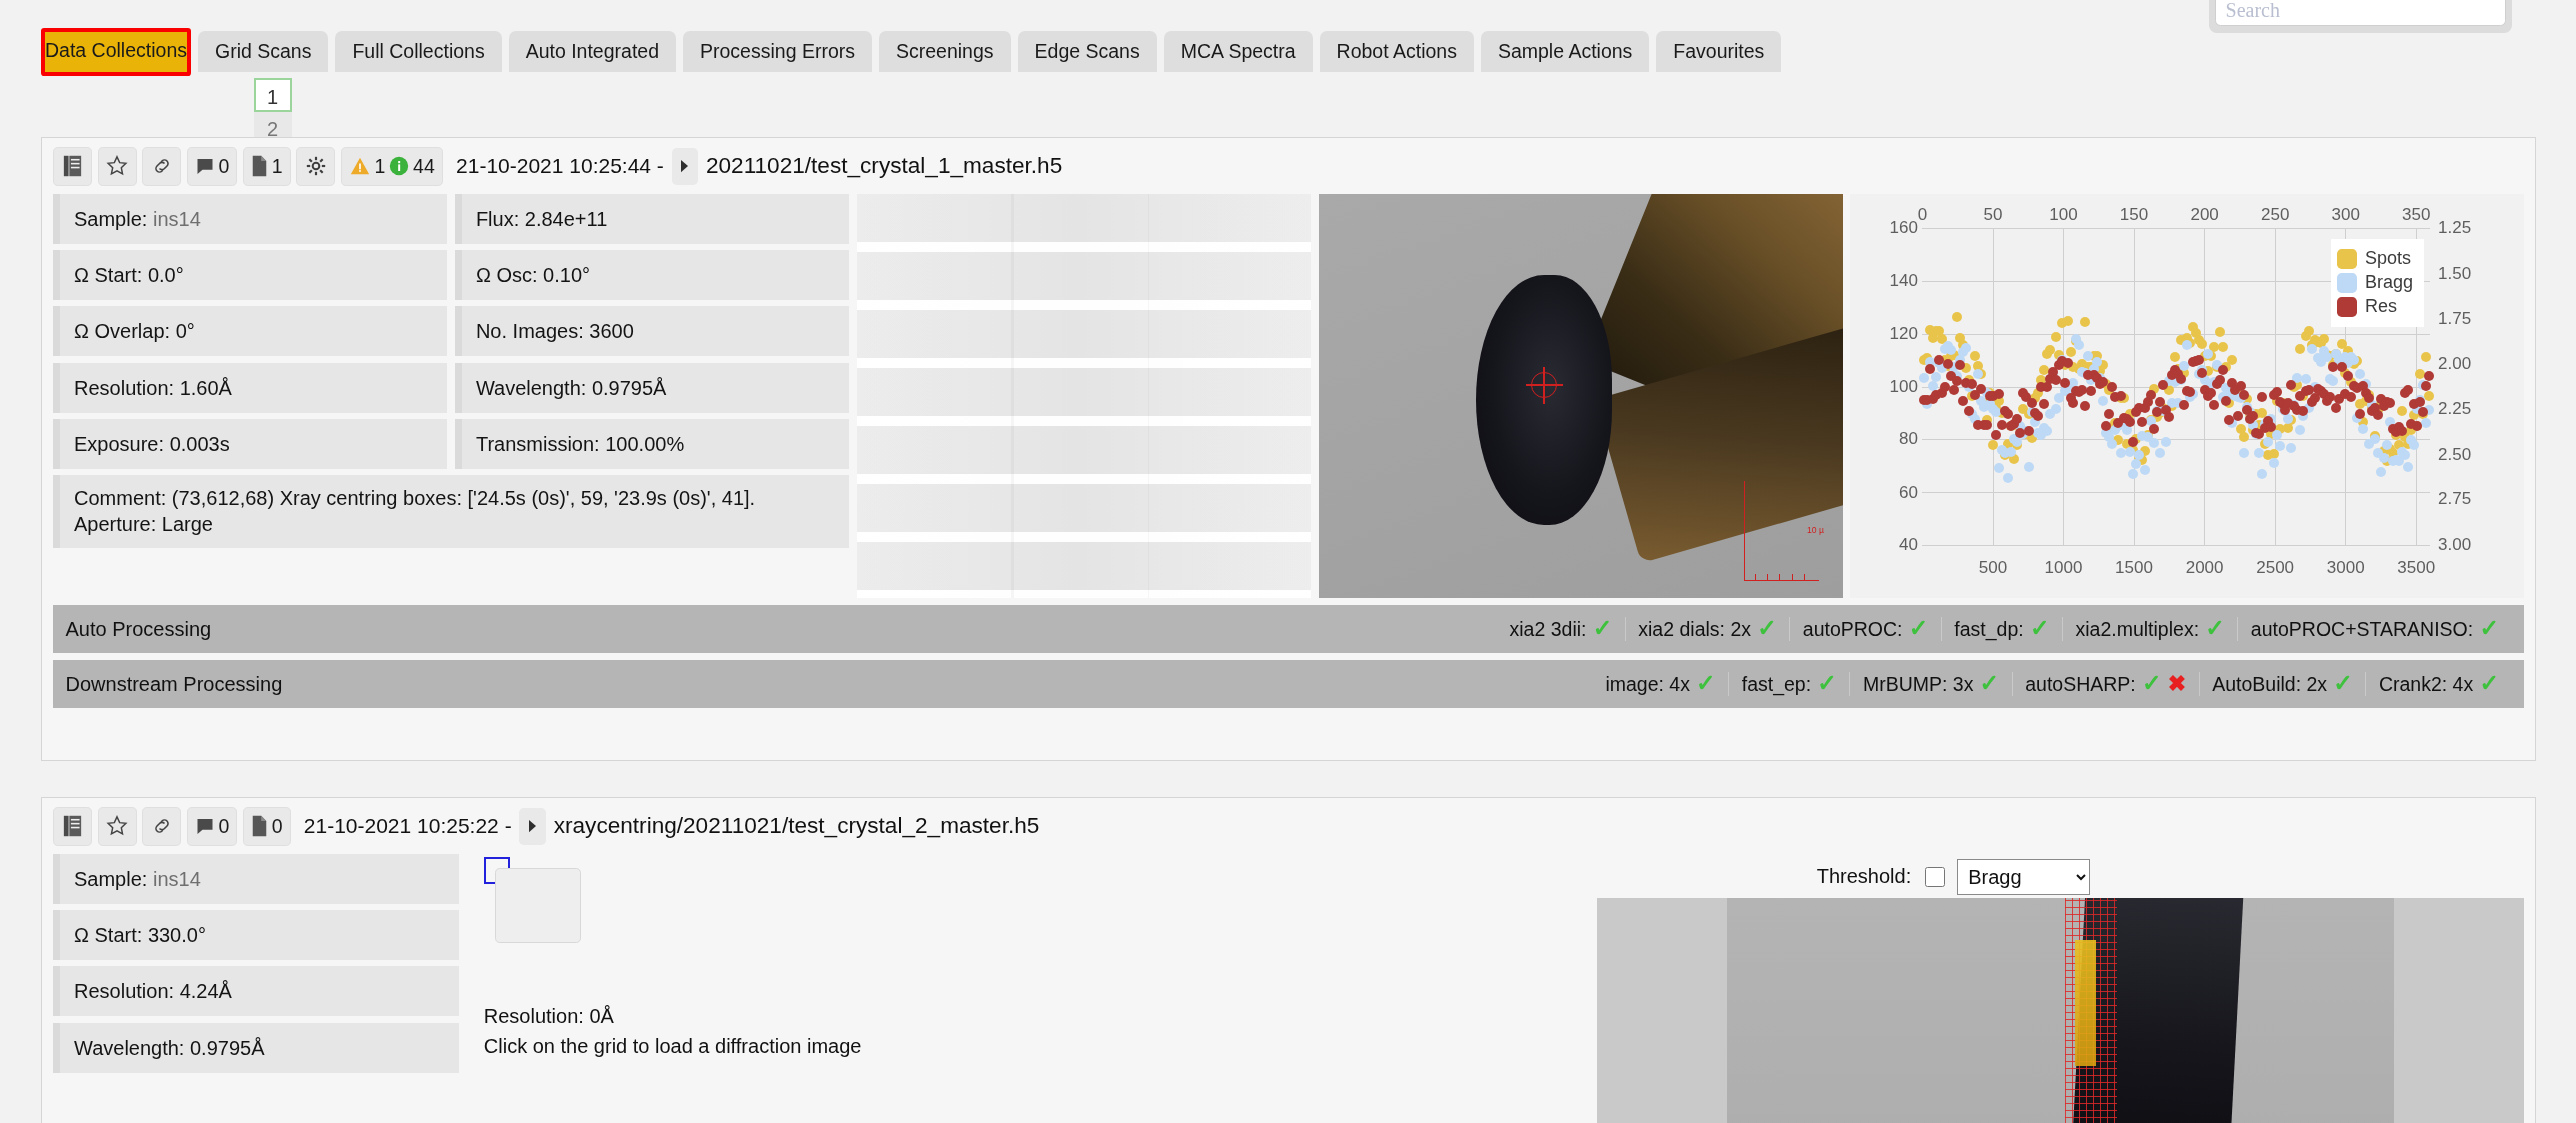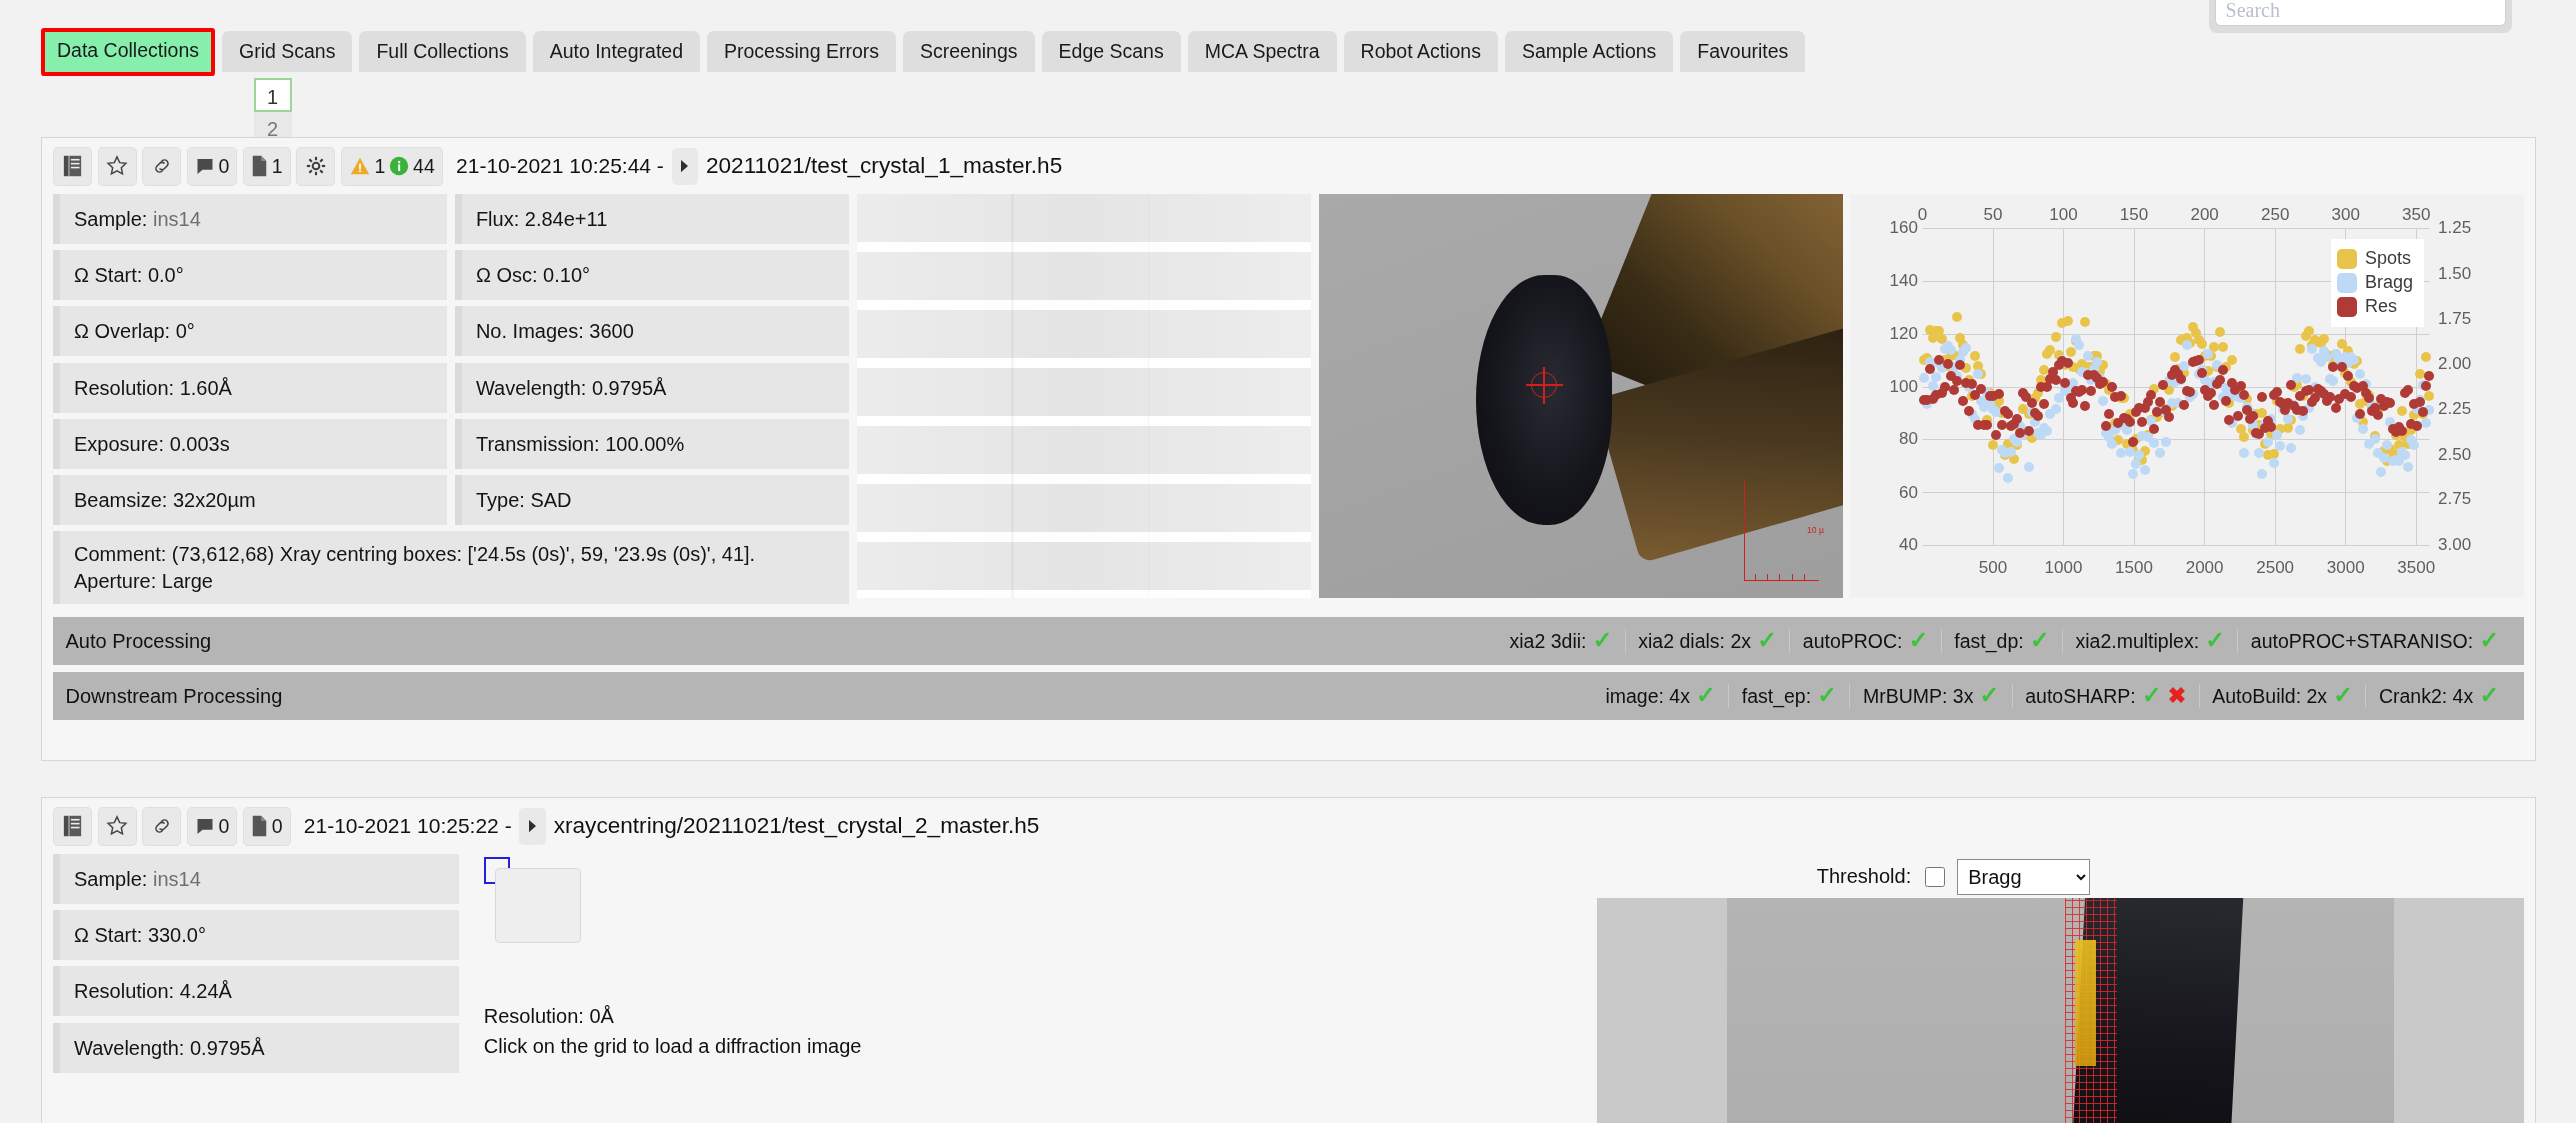--- a/index.html
+++ b/index.html
@@ -32,25 +32,25 @@
     position: absolute; left: 41px; top: 28px;
     display: flex; gap: 7px; align-items: flex-end;
   }
   .tab {
     background: #dedede; border-radius: 7px 7px 0 0;
     padding: 0 17px; height: 41px; line-height: 41px;
     font-size: 19.5px; color: #1a1a1a; white-space: nowrap;
     cursor: pointer;
   }
   .tab.active {
-    background: #86efac;
+    background: #eab308;
     border: 4.7px solid #fa0000;
     border-radius: 3.1px;
     height: 48px; line-height: 37px;
-    padding: 0 12px;
+    padding: 0 0;
     margin-bottom: -3.9px;
   }
 
   
   .pagerow {
     position: absolute; left: 44px; top: 78px;
     display: flex; align-items: center; gap: 2.3px;
   }
   .pagesize {
     font-size: 20px; height: 34px; width: 67px;
@@ -384,24 +384,20 @@
             <div class="fcell"><span>Ω Overlap:</span> <span>0°</span></div>
             <div class="fcell"><span>No. Images:</span> <span>3600</span></div>
           </div>
           <div class="frow">
             <div class="fcell"><span>Resolution:</span> <span>1.60Å</span></div>
             <div class="fcell"><span>Wavelength:</span> <span>0.9795Å</span></div>
           </div>
           <div class="frow">
             <div class="fcell"><span>Exposure:</span> <span>0.003s</span></div>
             <div class="fcell"><span>Transmission:</span> <span>100.00%</span></div>
-          </div>
-          <div class="frow">
-            <div class="fcell"><span>Beamsize:</span> <span>32x20µm</span></div>
-            <div class="fcell"><span>Type:</span> <span>SAD</span></div>
           </div>
           <div class="frow">
             <div class="fcell wide two">Comment: (73,612,68) Xray centring boxes: ['24.5s (0s)', 59, '23.9s (0s)', 41]. Aperture: Large</div>
           </div>
         </div>
       <div class="img-diff"></div>
       <div class="img-crystal">
         <div class="pin"></div>
         <div class="pin2"></div>
         <div class="loop"></div>

